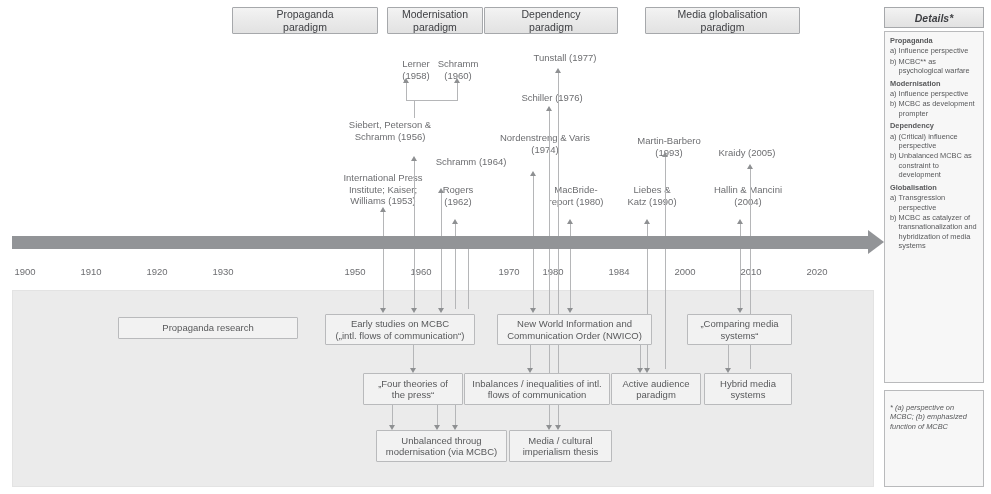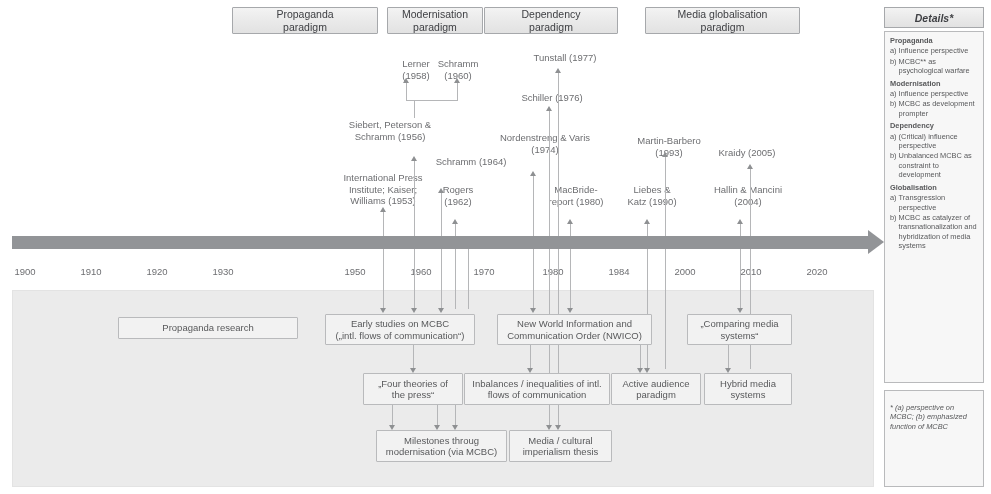--- a/index.html
+++ b/index.html
@@ -259,21 +259,21 @@
   <div id="axis"></div>
   <div id="axis-head"></div>
   <div id="year-layer">
       <div class="yearlabel" style="left: 5px;">1900</div>
       <div class="yearlabel" style="left: 71px;">1910</div>
       <div class="yearlabel" style="left: 137px;">1920</div>
       <div class="yearlabel" style="left: 203px;">1930</div>
       <div class="yearlabel" style="left: 272px; margin-top: 48px;">1940</div>
       <div class="yearlabel" style="left: 335px; text-align: center;">1950</div>
       <div class="yearlabel" style="left: 401px;">1960</div>
-      <div class="yearlabel" style="left: 464px;">1970</div>
+      <div class="yearlabel" style="left: 489px;">1970</div>
       <div class="yearlabel" style="left: 533px;">1980</div>
       <div class="yearlabel" style="left: 599px;">1984</div>
       <div class="yearlabel" style="left: 665px;">2000</div>
       <div class="yearlabel" style="left: 731px;">2010</div>
       <div class="yearlabel" style="left: 797px;">2020</div>
     </div>
 
   <div id="band"></div>
 
   <div id="connectors2">
@@ -337,21 +337,21 @@
       <div class="cbox" style="left: 687px; top: 314px; width: 105px; height: 31px;">„Comparing media
 systems“</div>
       <div class="cbox" style="left: 363px; top: 373px; width: 100px; height: 32px;">„Four theories of
 the press“</div>
       <div class="cbox" style="left: 464px; top: 373px; width: 146px; height: 32px;">Inbalances / inequalities of intl.
 flows of communication</div>
       <div class="cbox" style="left: 611px; top: 373px; width: 90px; height: 32px;">Active audience
 paradigm</div>
       <div class="cbox" style="left: 704px; top: 373px; width: 88px; height: 32px;">Hybrid media
 systems</div>
-      <div class="cbox" style="left: 376px; top: 430px; width: 131px; height: 32px;">Milestones throug
+      <div class="cbox" style="left: 376px; top: 430px; width: 131px; height: 32px;">Unbalanced throug
 modernisation (via MCBC)</div>
       <div class="cbox" style="left: 509px; top: 430px; width: 103px; height: 32px;">Media / cultural
 imperialism thesis</div>
     </div>
 
 
   <div id="details-head">Details*</div>
   <div id="details-body">
       <div class="d-head">Propaganda</div>
       <div class="d-item">

